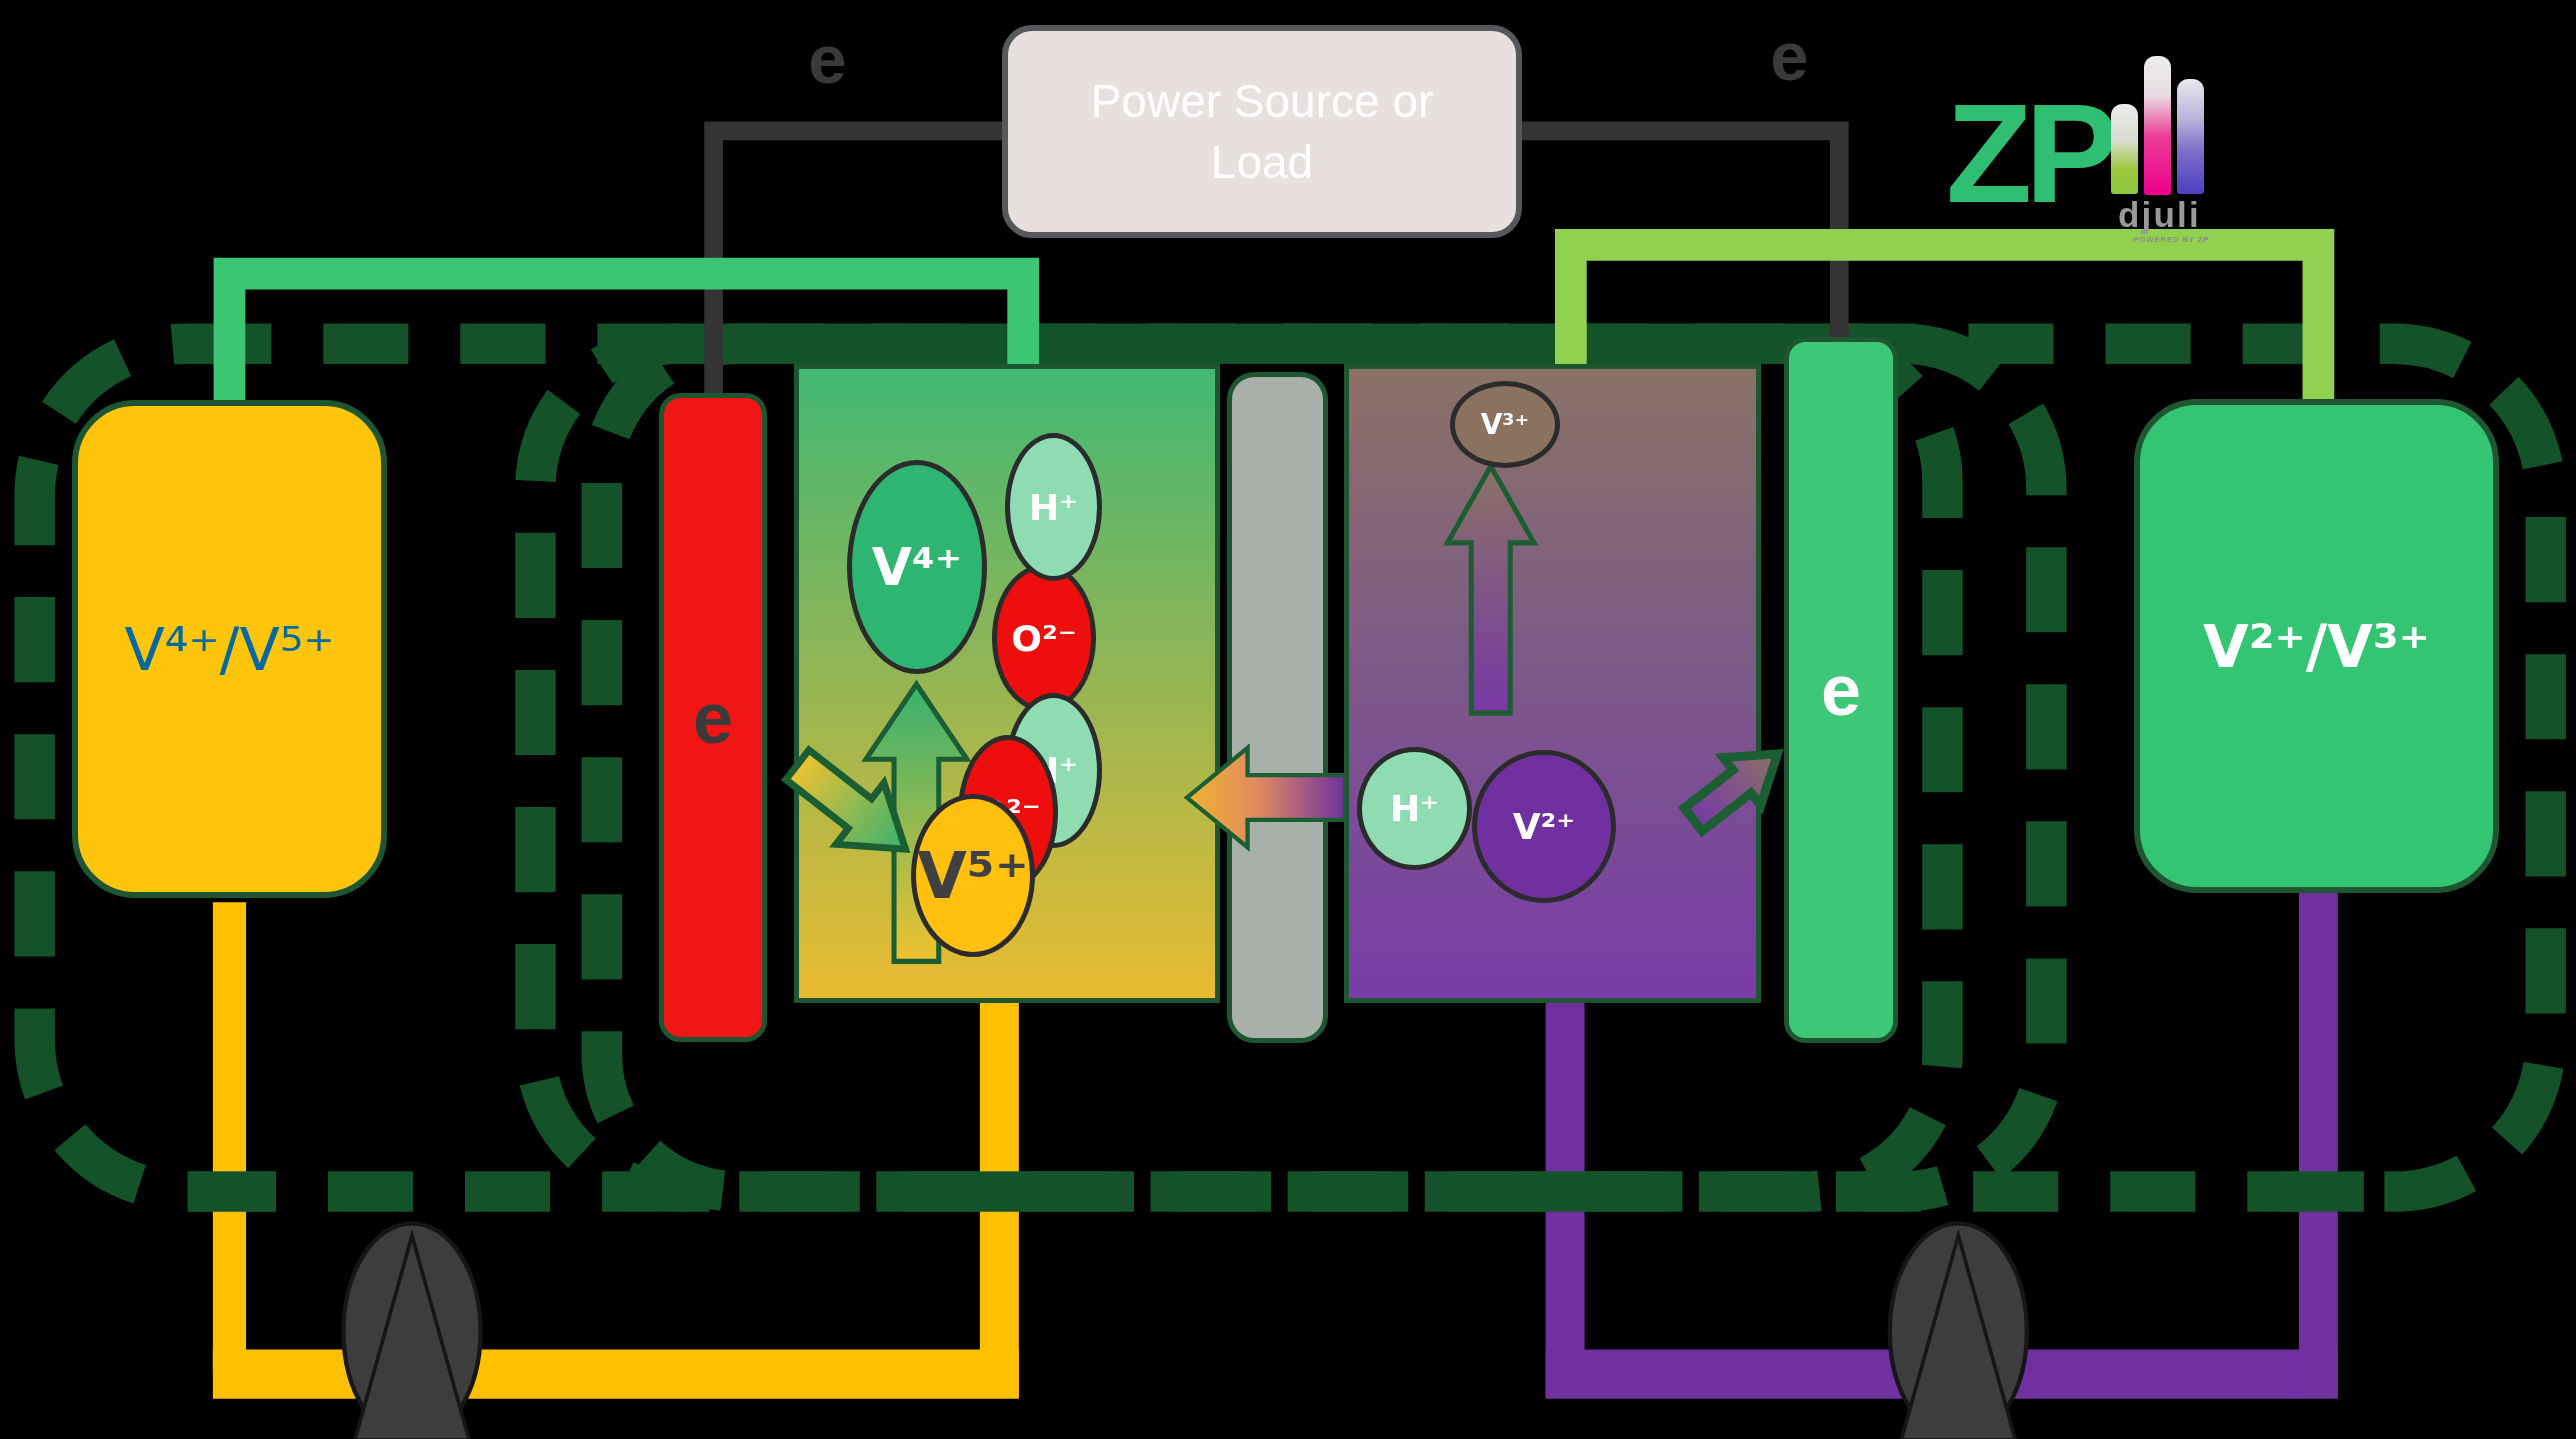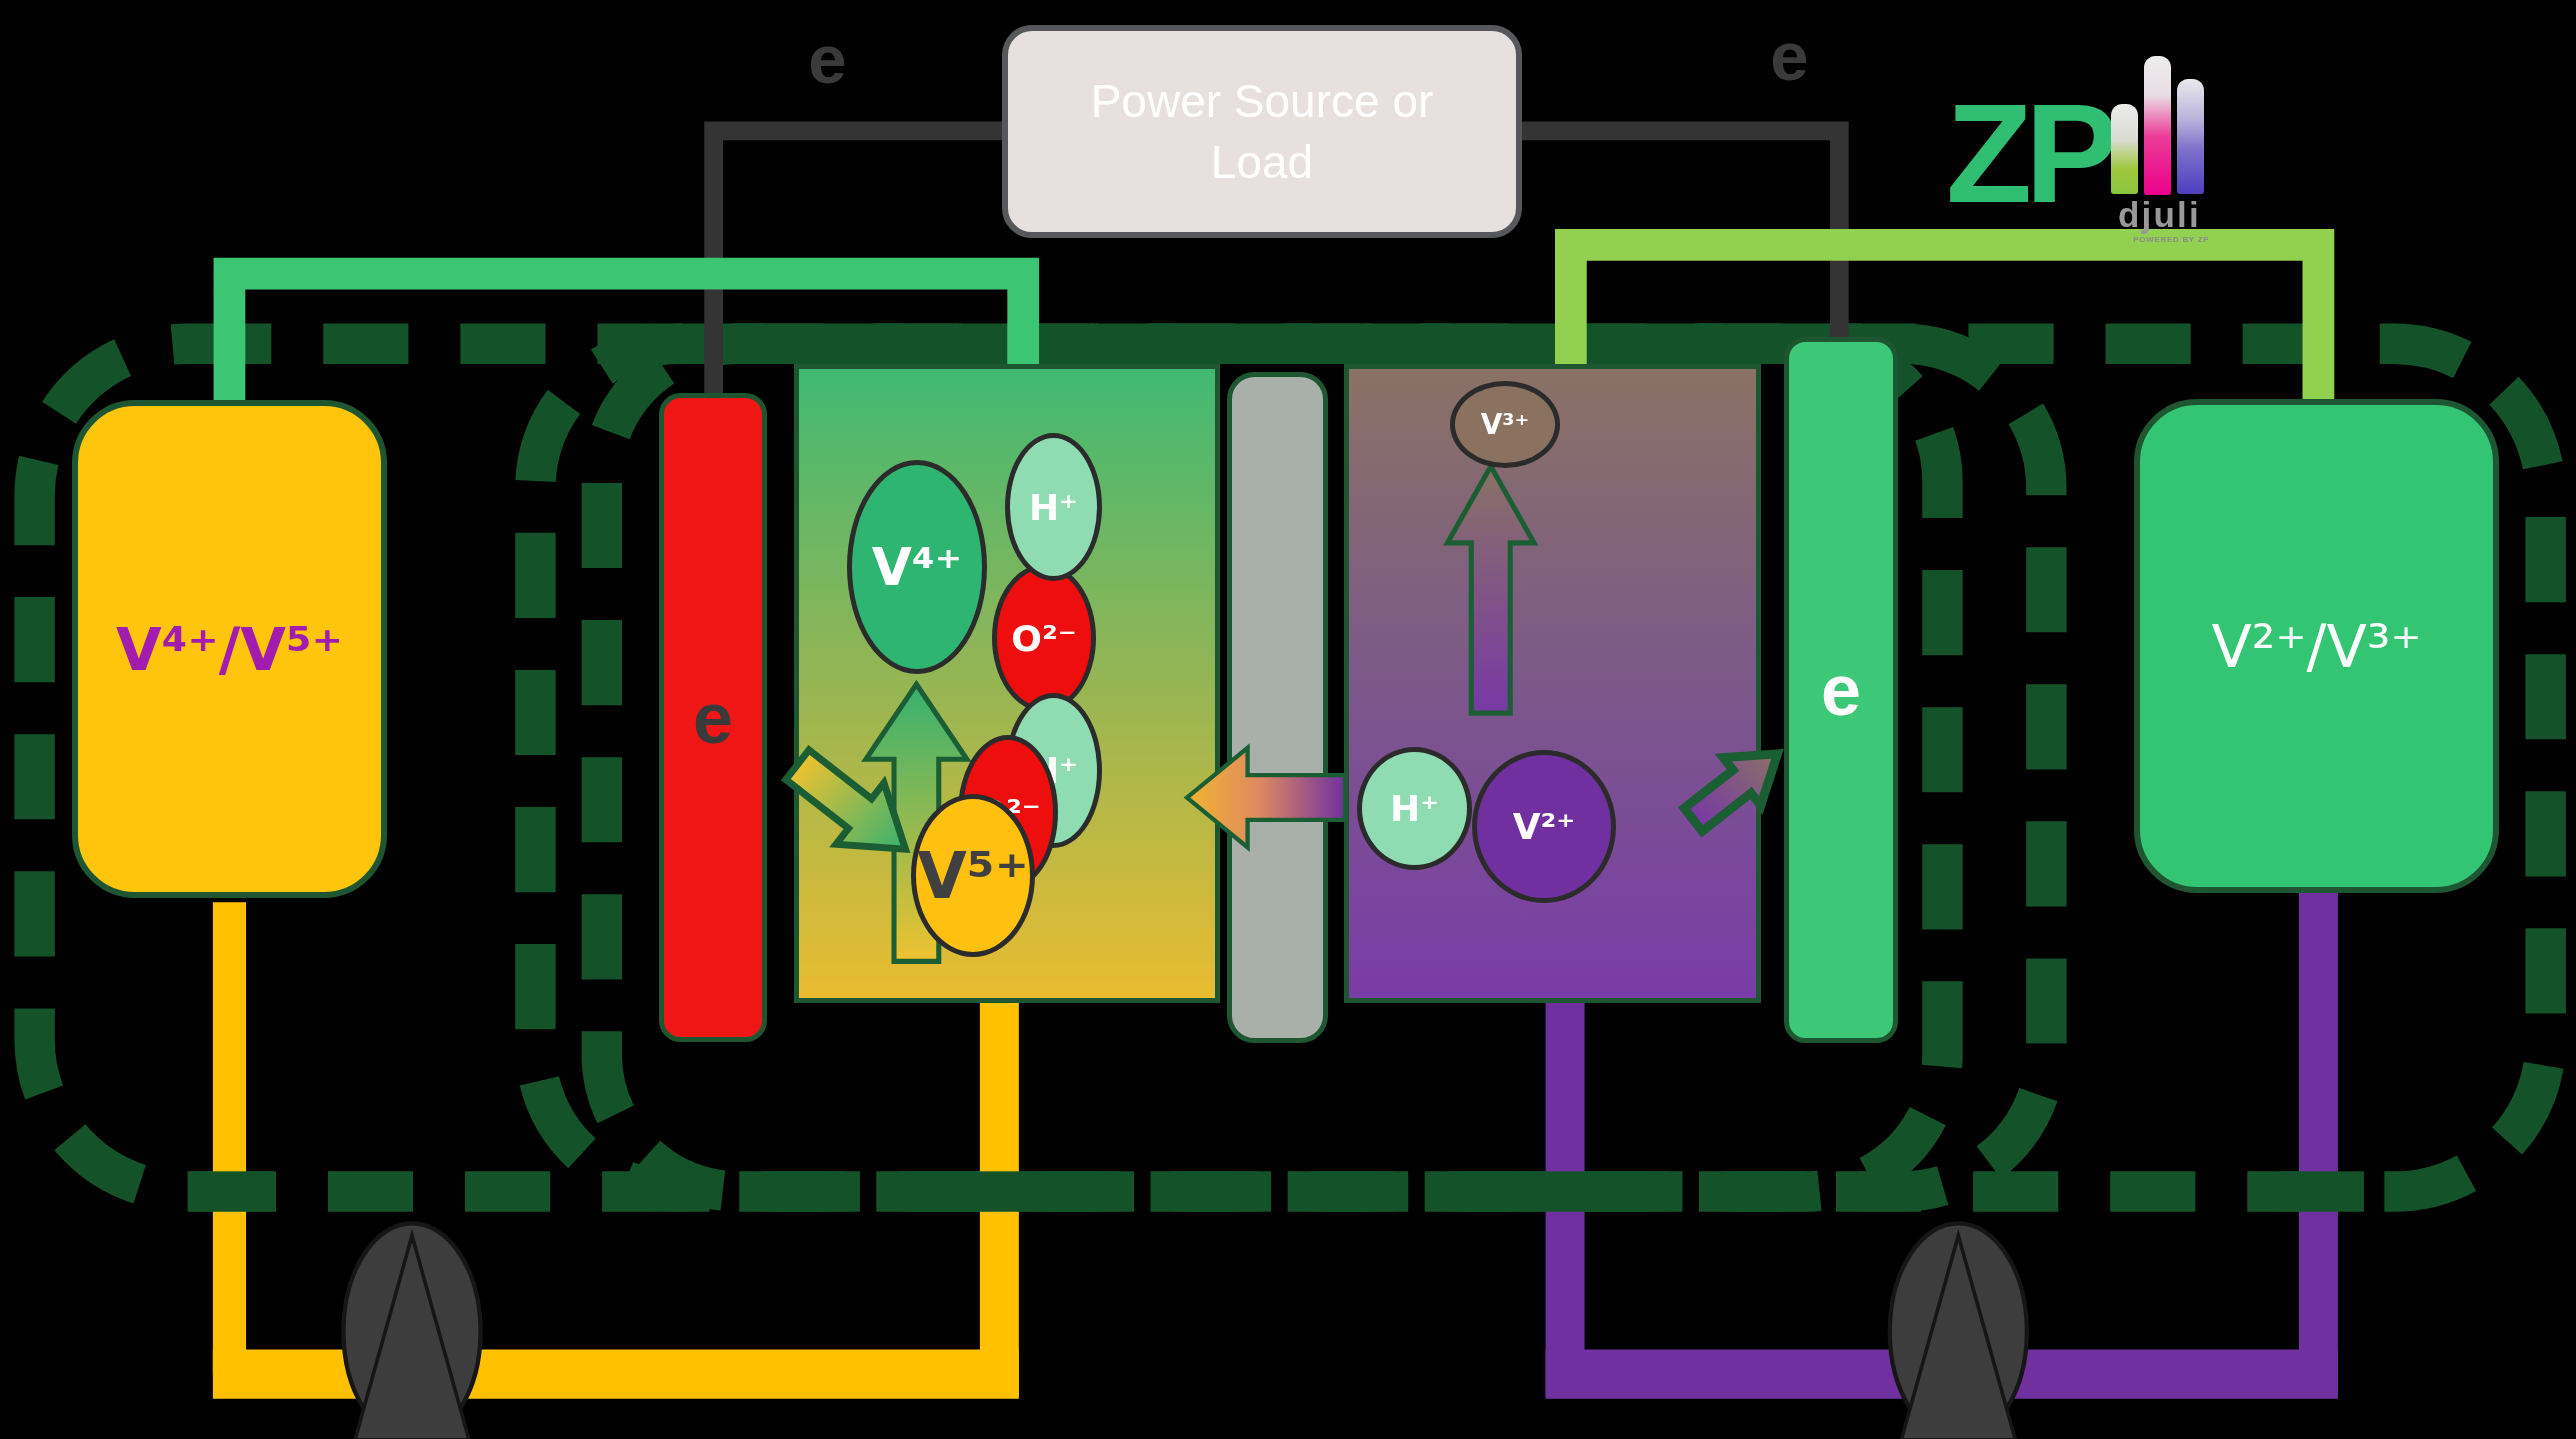--- a/index.html
+++ b/index.html
@@ -7,22 +7,22 @@
          font-family:"Liberation Sans", sans-serif;}
   #stage *{box-sizing:border-box;}
   .abs{position:absolute;}
   svg.layer{position:absolute;left:0;top:0;}
 
   
   .tank{border:6.5px solid #1E5631;border-radius:63px;display:flex;align-items:center;justify-content:center;z-index:2;}
   #tank-left{left:72px;top:400px;width:315px;height:498px;background:#FFC40C;}
   #tank-right{left:2134px;top:399px;width:365px;height:494px;background:#33C573;}
   .tank-label{font-size:59px;font-family:"DejaVu Sans", sans-serif;}
-  #tank-left .tank-label{color:#a21caf;font-weight:700;}
-  #tank-right .tank-label{color:#ffffff;font-weight:400;}
+  #tank-left .tank-label{color:#0369a1;font-weight:400;}
+  #tank-right .tank-label{color:#ffffff;font-weight:700;}
 
   .electrode{border:5px solid #1E5631;border-radius:21.6px;display:flex;align-items:center;justify-content:center;z-index:2;}
   #electrode-neg{left:659px;top:393px;width:108px;height:649px;background:#F01616;}
   #electrode-pos{left:1784px;top:337px;width:114px;height:706px;background:#3DC878;}
   .electrode-label{font-size:72px;font-weight:700;}
   #electrode-neg .electrode-label{color:#3a3a3a;}
   #electrode-pos .electrode-label{color:#ffffff;}
 
   .halfcell{border:5.8px solid #1E5631;z-index:2;}
   #halfcell-neg{left:794px;top:364px;width:426px;height:639px;

